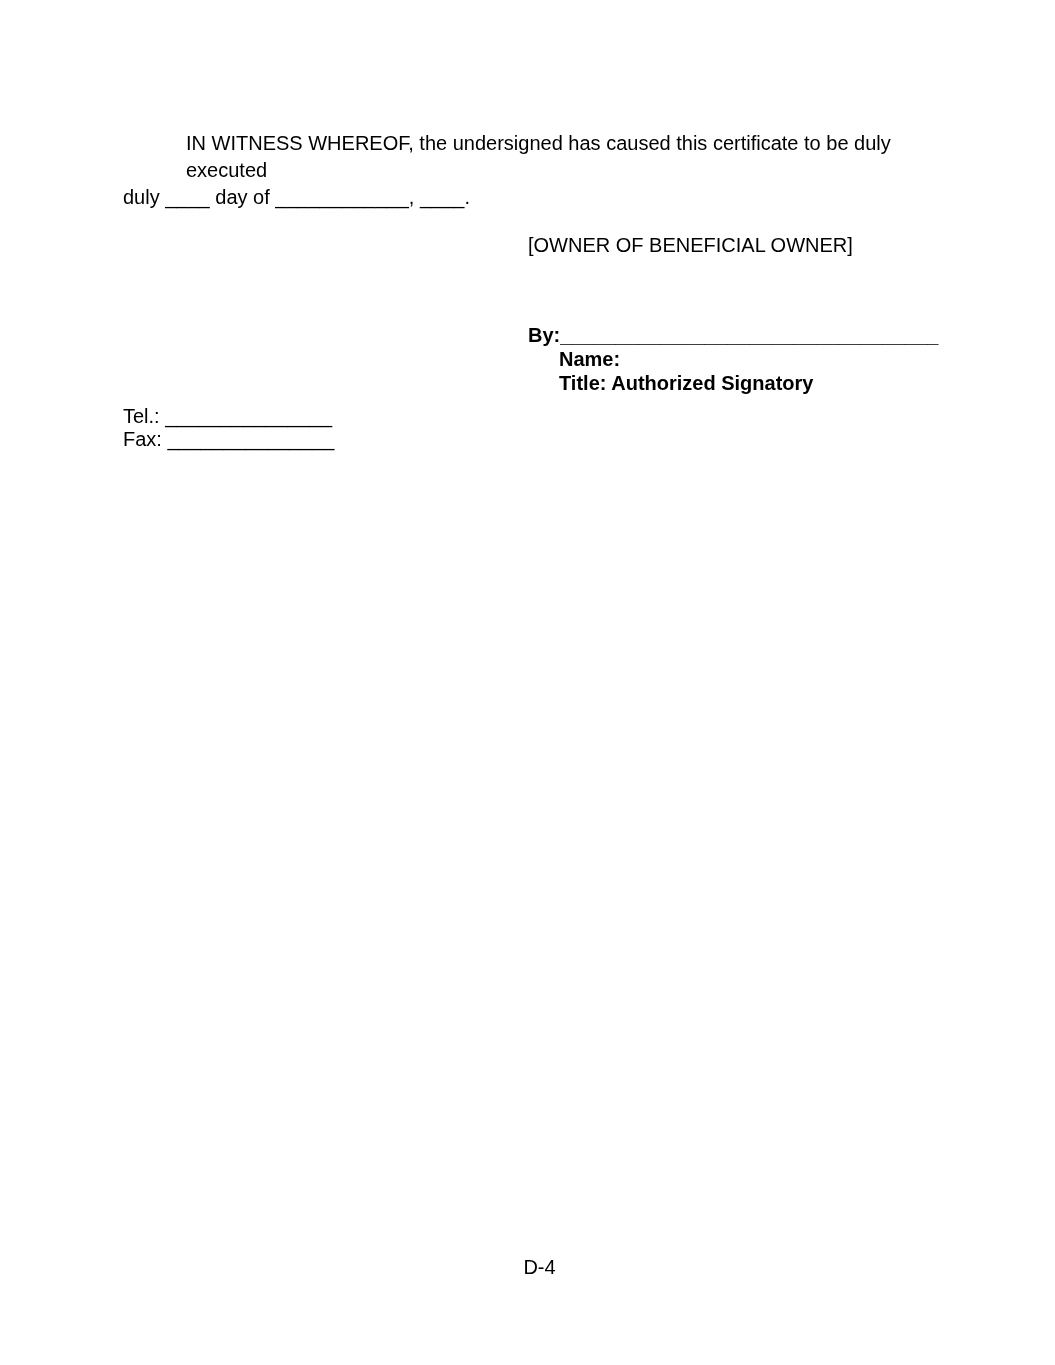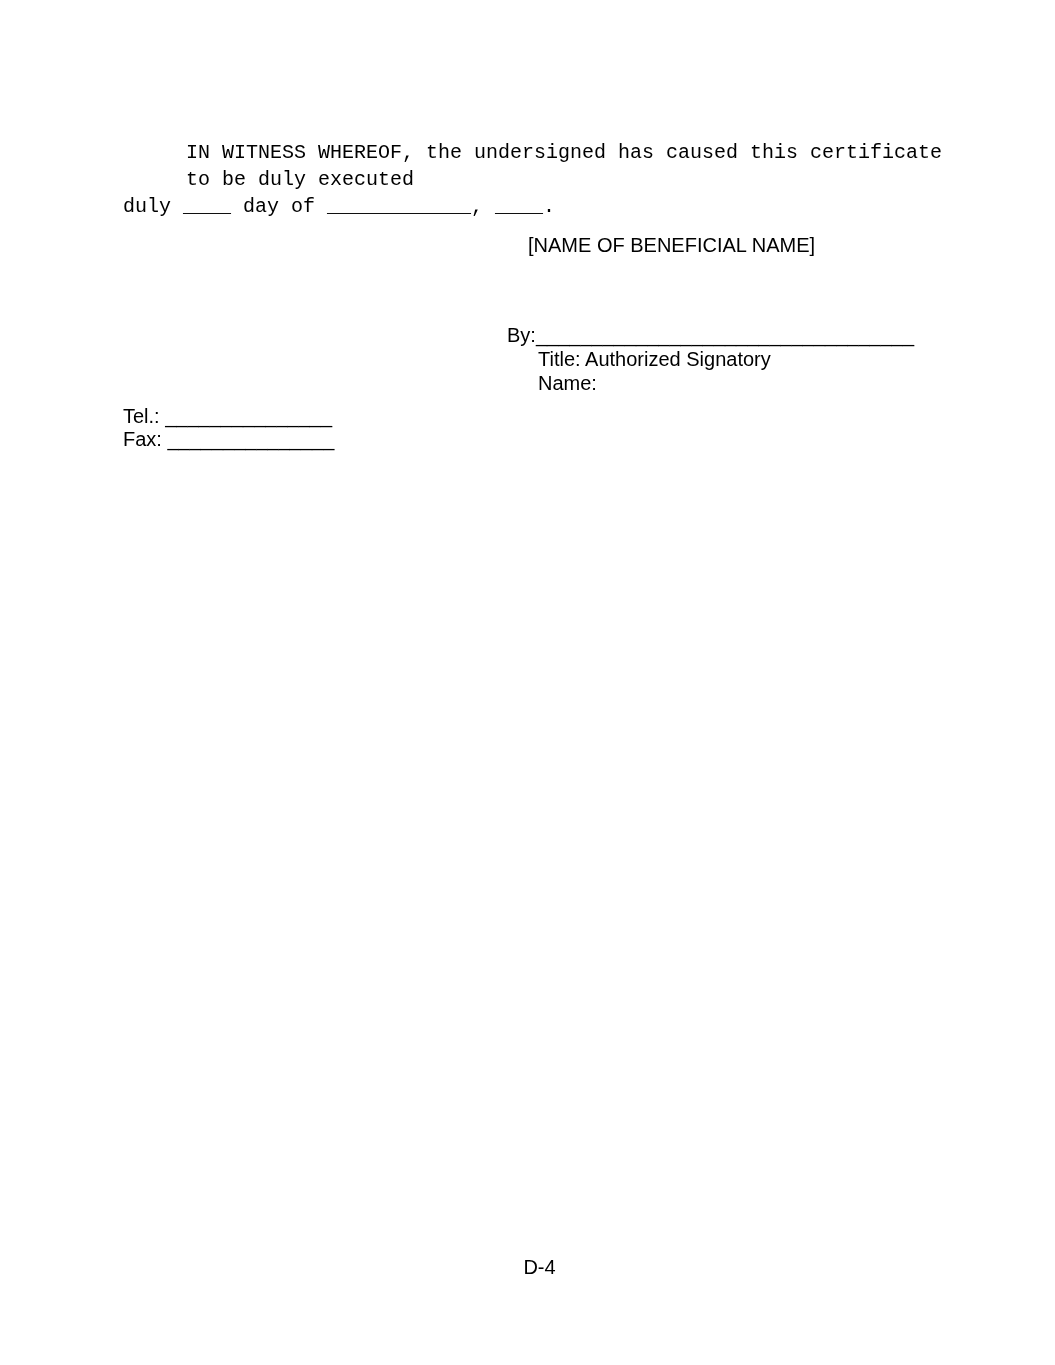--- a/index.html
+++ b/index.html
@@ -13,40 +13,40 @@
     height: 1365px;
     background: #ffffff;
     color: #000000;
     font-family: "Liberation Sans", sans-serif;
     font-size: 20px;
     overflow: hidden;
   }
   .witness-para {
     position: absolute;
     left: 123px;
-    top: 139px;
+    top: 130px;
     width: 820px;
     line-height: 27px;
-    font-family: Liberation Mono, monospace;
   }
   .witness-line-first {
     padding-left: 63px;
   }
   .owner-heading {
     position: absolute;
     left: 528px;
     top: 234px;
     white-space: nowrap;
   }
   .signature-block {
     position: absolute;
-    left: 507px;
+    left: 528px;
     top: 323px;
     line-height: 24px;
     white-space: nowrap;
+    font-weight: bold;
   }
   .signature-indent {
     padding-left: 31px;
   }
   .contact-block {
     position: absolute;
     left: 123px;
     top: 405px;
     line-height: 23px;
     white-space: nowrap;
@@ -63,26 +63,26 @@
 </head>
 <body>
 
 <div class="page">
 
   <div class="witness-para">
     <div class="witness-line-first">IN WITNESS WHEREOF, the undersigned has caused this certificate to be duly executed</div>
     <div>duly ____ day of ____________, ____.</div>
   </div>
 
-  <div class="owner-heading">[NAME OF BENEFICIAL NAME]</div>
+  <div class="owner-heading">[OWNER OF BENEFICIAL OWNER]</div>
 
   <div class="signature-block">
     <div><span>By:</span><span>__________________________________</span></div>
+    <div class="signature-indent">Name:</div>
     <div class="signature-indent">Title: Authorized Signatory</div>
-    <div class="signature-indent">Name:</div>
   </div>
 
   <div class="contact-block">
     <div>
       <span>Tel.:</span>
       <span>_______________</span>
     </div>
     <div>
       <span>Fax:</span>
       <span>_______________</span>

